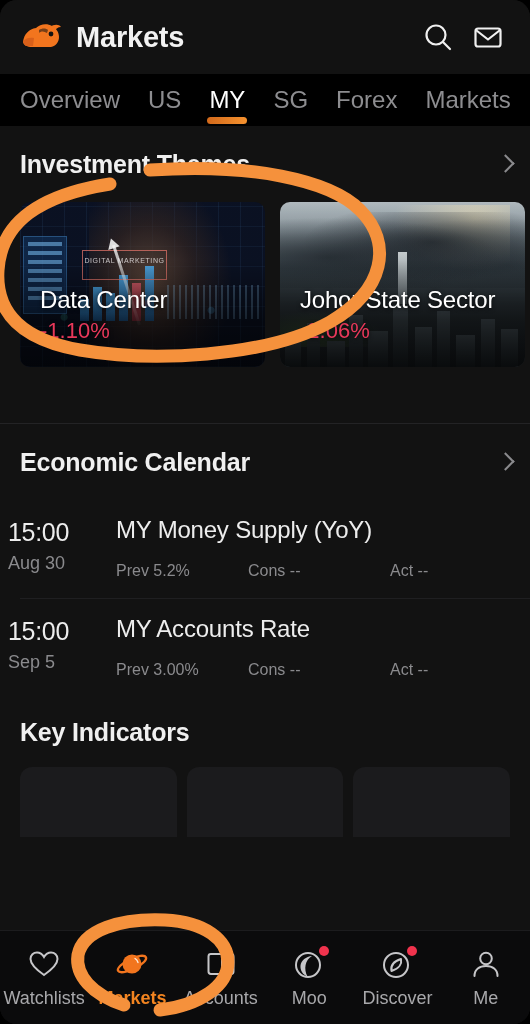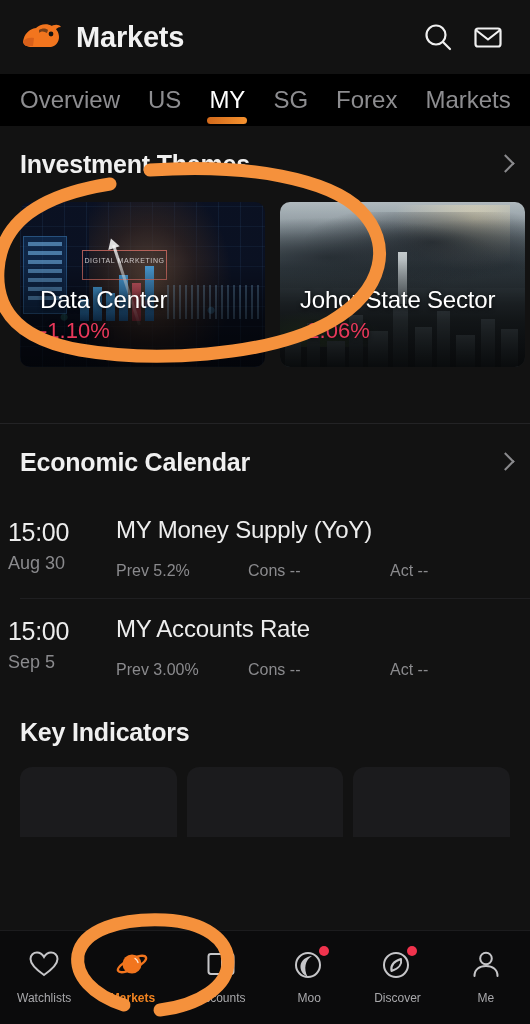--- a/index.html
+++ b/index.html
@@ -7,20 +7,21 @@
     width:530px; height:1024px;
     background:#000;
     font-family:"Liberation Sans", sans-serif;
     overflow:hidden;
   }
   #app {
     position:relative;
     width:530px; height:1024px;
     background:#121212;
     overflow:hidden;
+    border-radius:17px;
   }
 
   
   .header {
     height:74px;
     display:flex; align-items:center;
     padding:0 20px;
     background:#121212;
   }
   .logo { width:44px; height:34px; flex:none; margin-right:12px; }
@@ -253,21 +254,21 @@
     border-top:1px solid #1c1c1e;
     display:flex; align-items:center;
   }
   .nav-item {
     flex:1;
     display:flex; flex-direction:column; align-items:center; justify-content:center;
     gap:7px;
     position:relative;
   }
   .nav-ico { position:relative; width:34px; height:34px; }
-  .nav-label { font-size:12px; color:#a8a8ab; line-height:20px; }
+  .nav-label { font-size:18px; color:#a8a8ab; line-height:20px; }
   .nav-item.active .nav-label { color:#f28420; font-weight:bold; }
   .badge {
     position:absolute; top:-1px; right:-3px;
     width:10px; height:10px; border-radius:50%;
     background:#f0334d;
   }
 
   
   .annot { position:absolute; inset:0; pointer-events:none; }
 </style>

